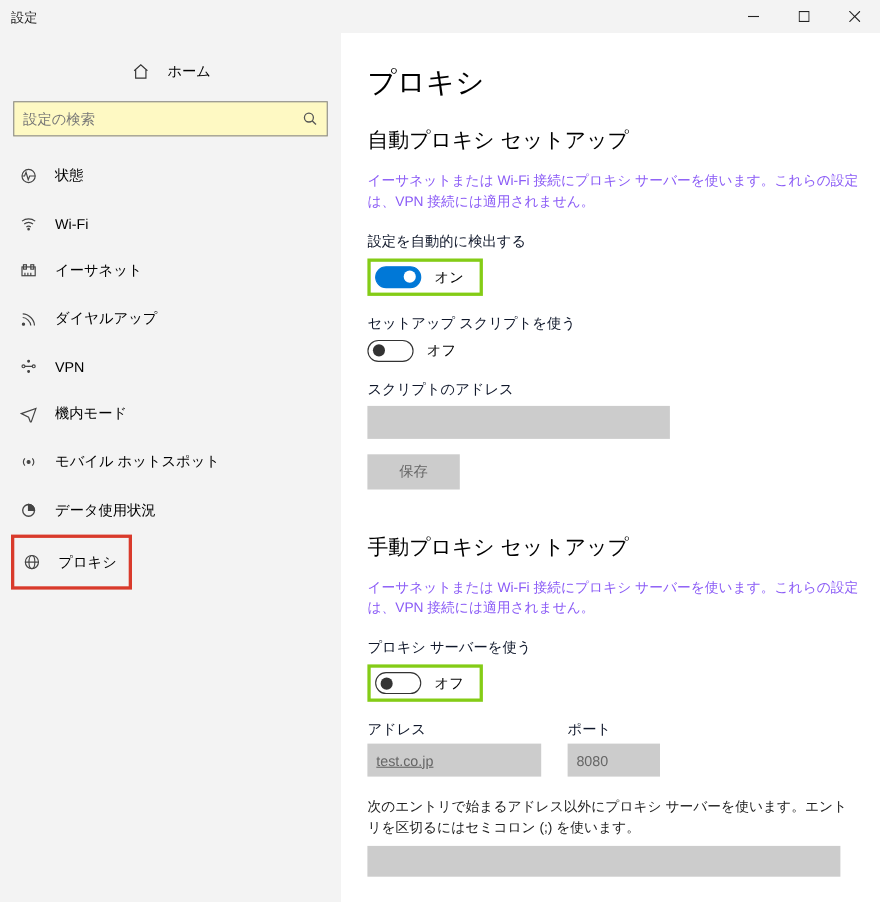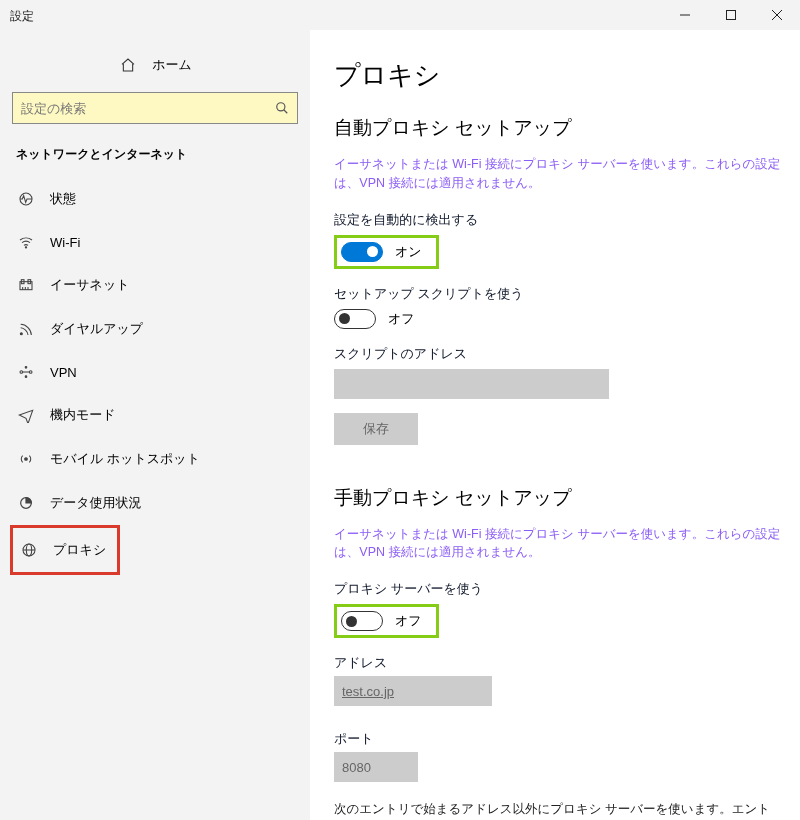--- a/index.html
+++ b/index.html
@@ -152,21 +152,21 @@
   .btn-save {
     margin-top: 14px;
     width: 84px; height: 32px;
     background: #ccc;
     border: none;
     color: #666;
     font-size: 13px;
     text-align: center;
   }
   .section-gap { height: 34px; }
-  .row-inputs { display: flex; gap: 24px; margin-top:4px;flex-direction:column;}
+  .row-inputs { display: flex; gap: 24px; margin-top:4px;}
   .col { display: flex; flex-direction: column; }
   .col .field-label{ margin-bottom:4px;}
   .addr { width: 158px; text-decoration: underline;}
   .port { width: 84px;}
   .excl-label { font-size:12.5px; line-height:1.55; margin-top:18px; margin-bottom:6px; color:#222;}
   .excl-box {
     width: 430px; height: 28px;
     background:#ccc;
   }
   svg { display:block; }
@@ -212,21 +212,20 @@
     <div class="search">
       <input type="text" placeholder="設定の検索" style="">
       <span class="icon">
         <svg width="14" height="14" viewBox="0 0 24 24" fill="none" stroke="#555" stroke-width="2">
             <circle cx="10" cy="10" r="7"></circle>
             <line x1="21" y1="21" x2="15" y2="15"></line>
           </svg>
       </span>
     </div>
 
-    <div class="cat-title">ネットワークとインターネット</div>
 
     <div class="nav-item">
       <span class="icon">
         <svg width="16" height="16" viewBox="0 0 24 24" fill="none" stroke="#444" stroke-width="1.6">
             <circle cx="12" cy="12" r="9"></circle>
             <path d="M3 12h3.5l2-5 3 10 2-5H21"></path>
           </svg>
       </span>
       <span>状態</span>
     </div>

